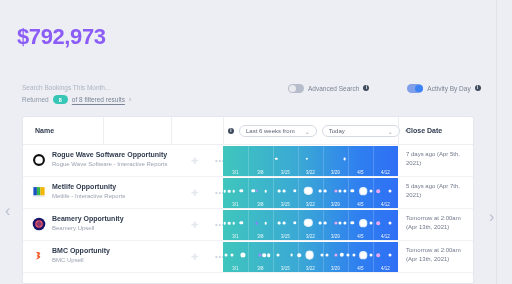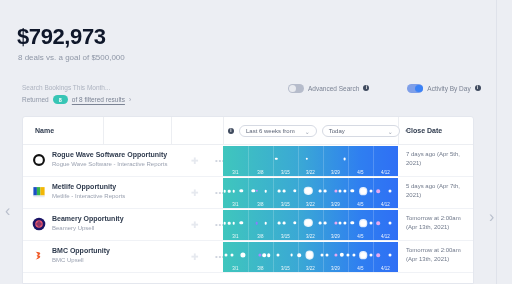--- a/index.html
+++ b/index.html
@@ -12,21 +12,21 @@
   }
 
   
   .summary{position:absolute;left:0;top:0;width:496px;height:112px;background:#eceef3;}
   .summary-title{
     position:absolute;left:18px;top:11px;font-size:7.5px;font-weight:bold;
     color:#2e3a4d;letter-spacing:.1px;
   }
   .summary-value{
     position:absolute;left:17px;top:24px;font-size:22px;font-weight:bold;
-    color:#0f172a;letter-spacing:-.4px;line-height:26px;
+    color:#8b5cf6;letter-spacing:-.4px;line-height:26px;
   }
   .summary-sub{
     position:absolute;left:18px;top:53px;font-size:8px;color:#8f97a7;
   }
 
   
   .searchbox{
     position:absolute;left:22px;top:84px;font-size:6.5px;color:#aeb4c1;
   }
   .filterline{position:absolute;left:22px;top:95px;display:flex;align-items:center;gap:4px;}
@@ -103,21 +103,20 @@
   
   .scroll{position:absolute;right:0;top:0;width:16px;height:284px;background:#eceef3;border-left:1px solid #dfe2ea;}
 </style>
 </head>
 <body>
 
 <div id="screen">
 
   <div class="summary">
     <div class="summary-value">$792,973</div>
-    <div class="summary-sub">8 deals vs. a goal of $500,000</div>
   </div>
 
   <div class="searchbox">Search Bookings This Month...</div>
   <div class="filterline">
     <span class="filter-label">Returned</span>
     <span class="pill">8</span>
     <span class="filter-link">of 8 filtered results</span>
     <span class="filter-chev">›</span>
   </div>
 

